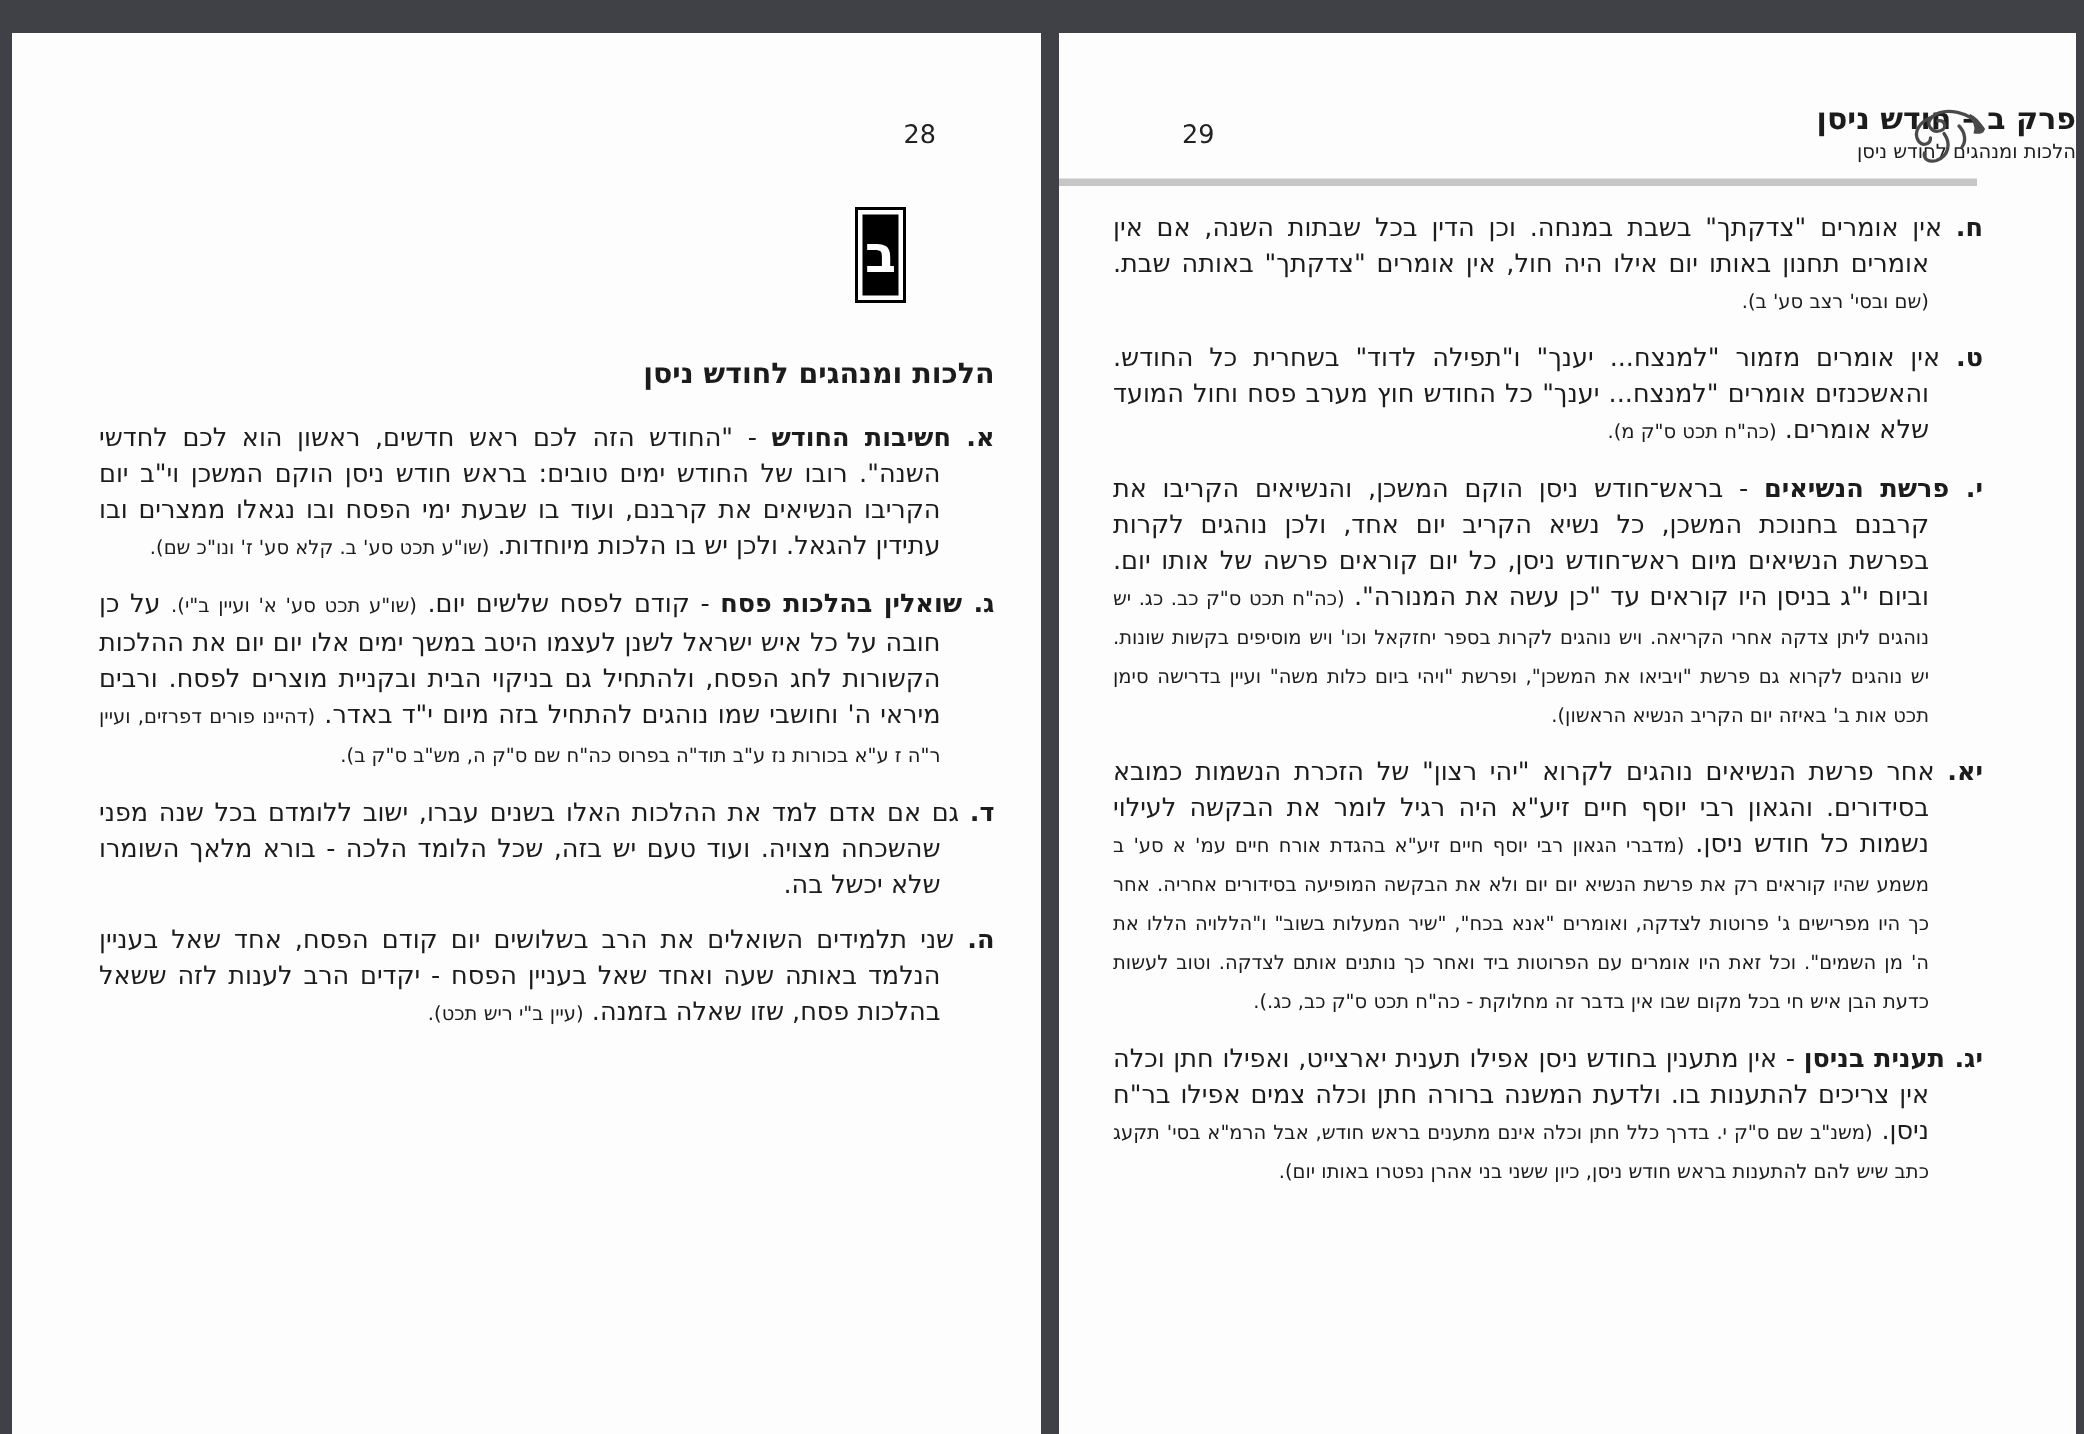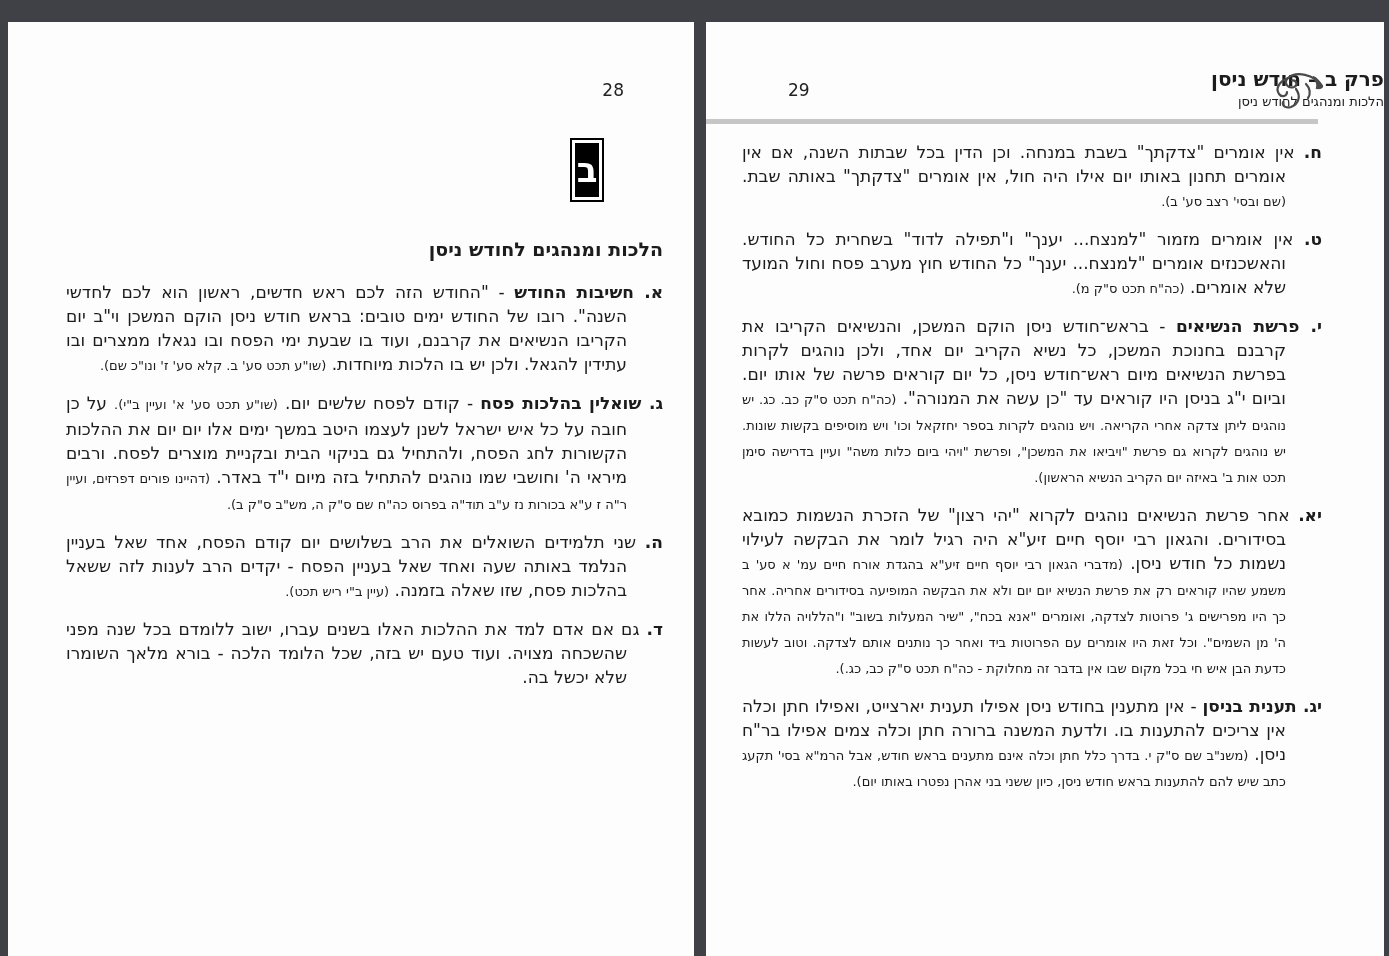--- a/index.html
+++ b/index.html
@@ -83,22 +83,22 @@
   <div class="dropcap-frame">
     <div class="dropcap-inner">ב</div>
   </div>
 
 
   <div class="chapter-subtitle">הלכות ומנהגים לחודש ניסן</div>
 
   <div class="content content-left">
       <p class="para"><span class="run-num">א.</span><span class="run-bold"> חשיבות החודש</span><span class="run-normal"> - "החודש הזה לכם ראש חדשים, ראשון הוא לכם לחדשי השנה". רובו של החודש ימים טובים: בראש חודש ניסן הוקם המשכן וי"ב יום הקריבו הנשיאים את קרבנם, ועוד בו שבעת ימי הפסח ובו נגאלו ממצרים ובו עתידין להגאל. ולכן יש בו הלכות מיוחדות. </span><span class="run-small">(שו"ע תכט סע' ב. קלא סע' ז' ונו"כ שם).</span></p>
       <p class="para"><span class="run-num">ג.</span><span class="run-bold"> שואלין בהלכות פסח</span><span class="run-normal"> - קודם לפסח שלשים יום. </span><span class="run-small">(שו"ע תכט סע' א' ועיין ב"י).</span><span class="run-normal"> על כן חובה על כל איש ישראל לשנן לעצמו היטב במשך ימים אלו יום יום את ההלכות הקשורות לחג הפסח, ולהתחיל גם בניקוי הבית ובקניית מוצרים לפסח. ורבים מיראי ה' וחושבי שמו נוהגים להתחיל בזה מיום י"ד באדר. </span><span class="run-small">(דהיינו פורים דפרזים, ועיין ר"ה ז ע"א בכורות נז ע"ב תוד"ה בפרוס כה"ח שם ס"ק ה, מש"ב ס"ק ב).</span></p>
+      <p class="para"><span class="run-num">ד.</span><span class="run-normal"> גם אם אדם למד את ההלכות האלו בשנים עברו, ישוב ללומדם בכל שנה מפני שהשכחה מצויה. ועוד טעם יש בזה, שכל הלומד הלכה - בורא מלאך השומרו שלא יכשל בה.</span></p>
       <p class="para"><span class="run-num">ה.</span><span class="run-normal"> שני תלמידים השואלים את הרב בשלושים יום קודם הפסח, אחד שאל בעניין הנלמד באותה שעה ואחד שאל בעניין הפסח - יקדים הרב לענות לזה ששאל בהלכות פסח, שזו שאלה בזמנה. </span><span class="run-small">(עיין ב"י ריש תכט).</span></p>
-      <p class="para"><span class="run-num">ד.</span><span class="run-normal"> גם אם אדם למד את ההלכות האלו בשנים עברו, ישוב ללומדם בכל שנה מפני שהשכחה מצויה. ועוד טעם יש בזה, שכל הלומד הלכה - בורא מלאך השומרו שלא יכשל בה.</span></p>
     </div>
 </div>
 
 <div class="page page-right">
   <div class="pagenum pagenum-right">29</div>
 
   <div class="hdr">
     <div class="hdr-title">פרק ב – חודש ניסן</div>
     <div class="hdr-subtitle">הלכות ומנהגים לחודש ניסן</div>
   </div>

